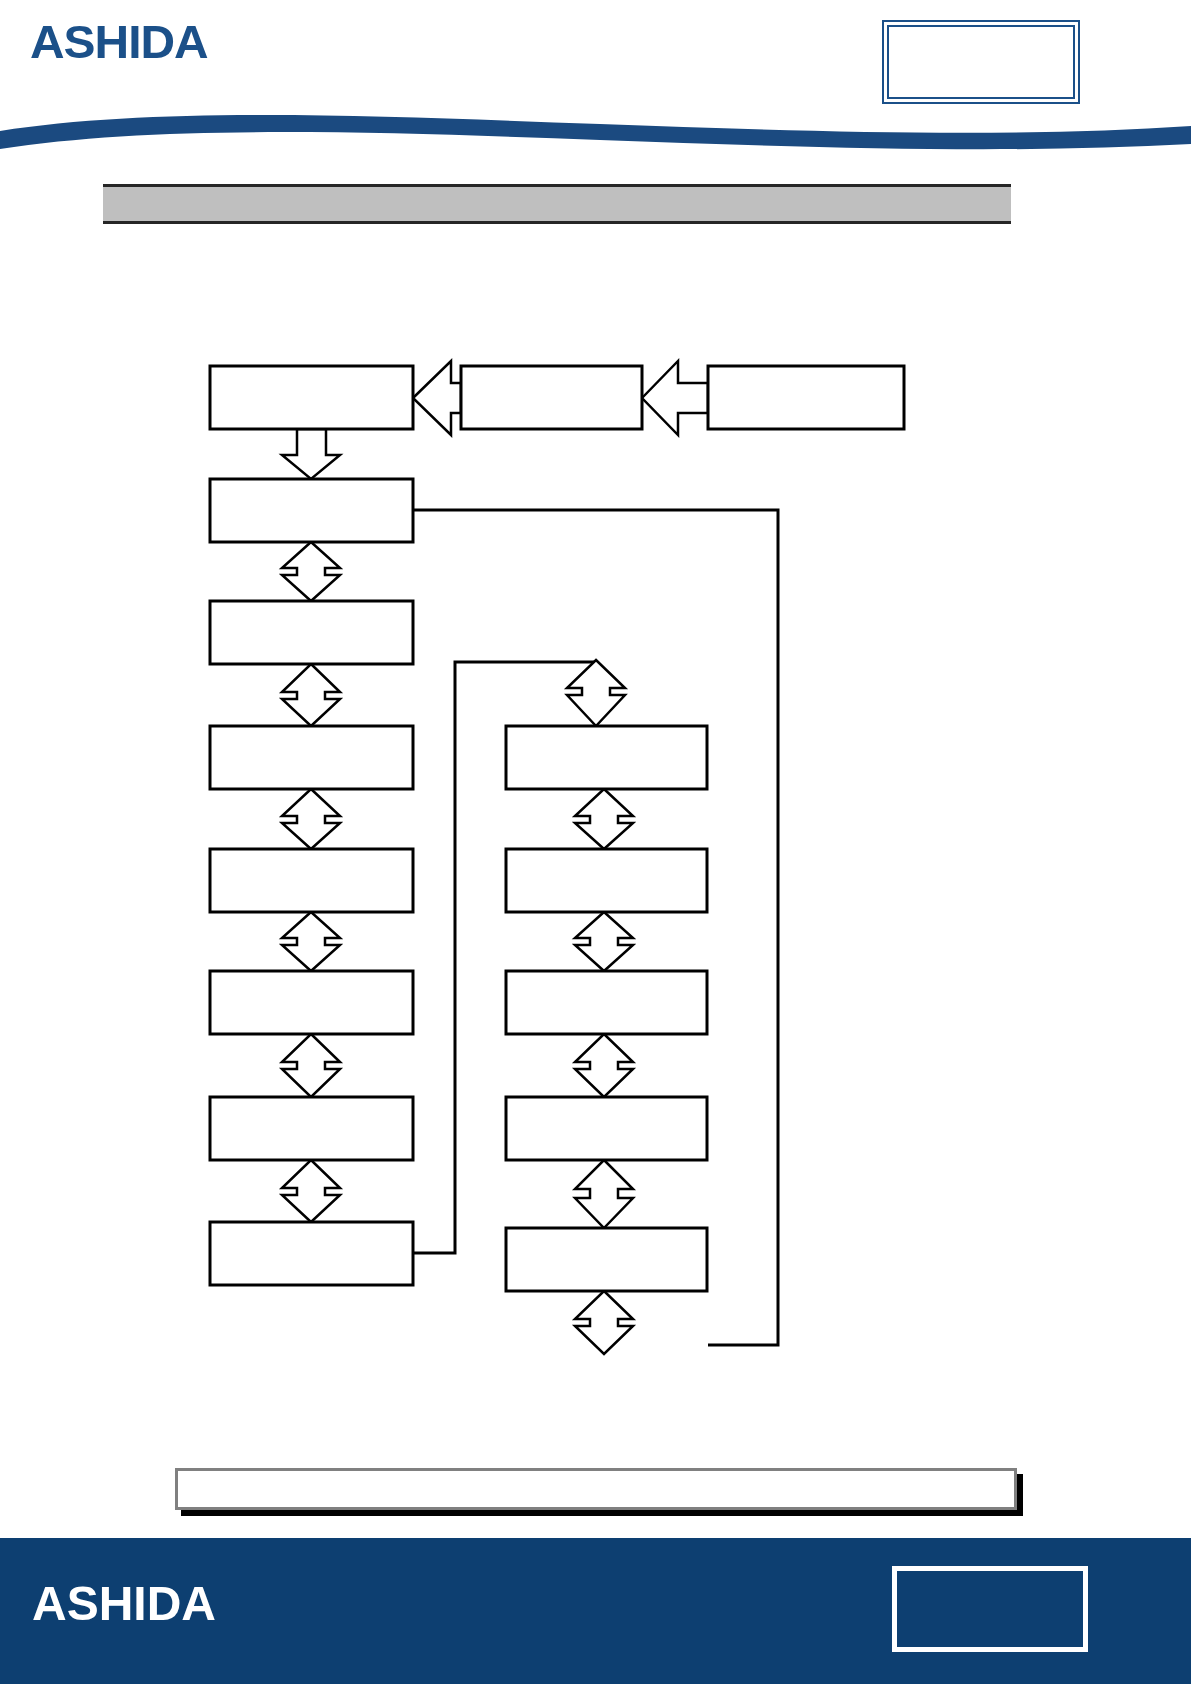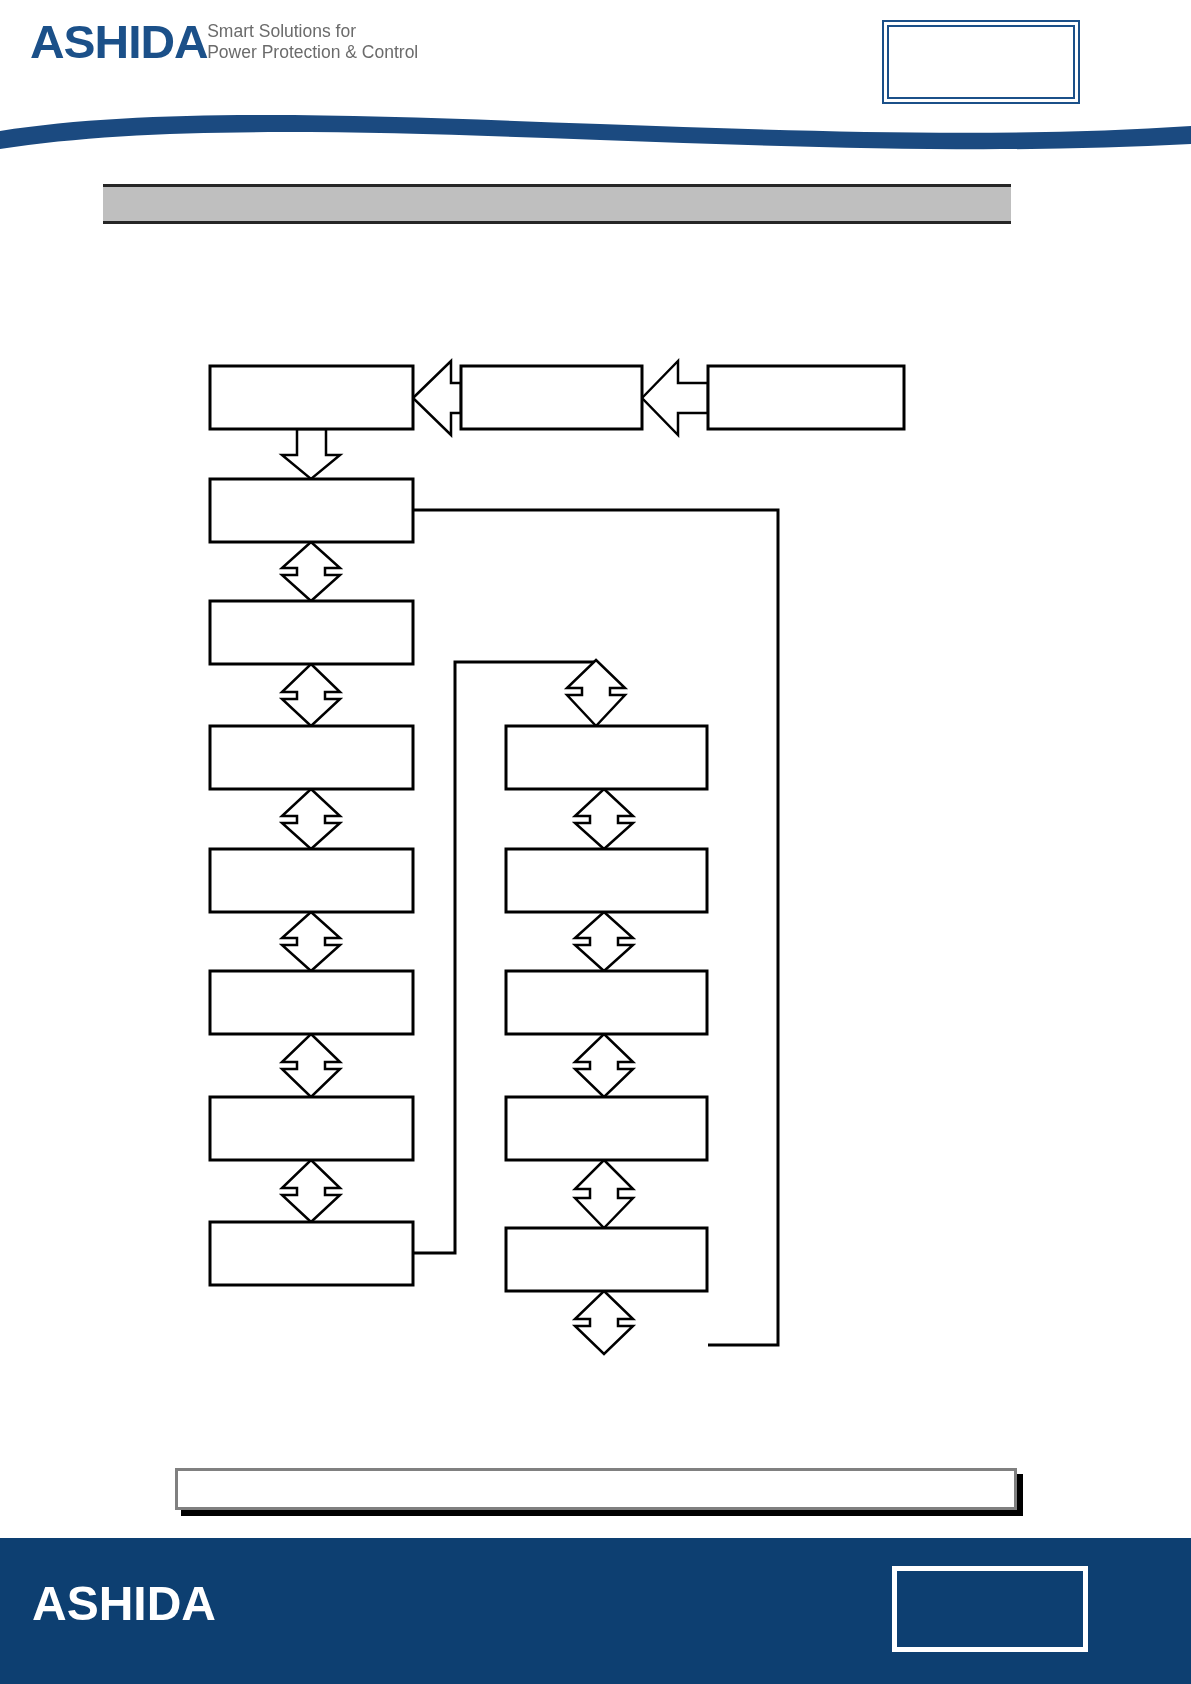--- a/index.html
+++ b/index.html
@@ -105,22 +105,20 @@
     box-sizing:border-box;
   }
 </style>
 </head>
 <body>
 
 <div id="header">
 
   <div id="logo-block">
     <div id="logo-word">ASHIDA</div>
-    <div id="logo-tagline">Smart Solutions for
-Power Protection &amp; Control</div>
   </div>
 
   <div id="header-badge">
     <div class="inner"></div>
   </div>
 
   <svg id="header-swoosh" width="1191" height="60" viewBox="0 0 1191 60">
     <path d="M0,31 C160,6 380,16 600,24 C820,32 1010,38 1191,26 L1191,44 C1010,54 820,48 600,40 C380,32 160,24 0,49 Z" fill="#1b4a80"></path>
   </svg>
 </div>

